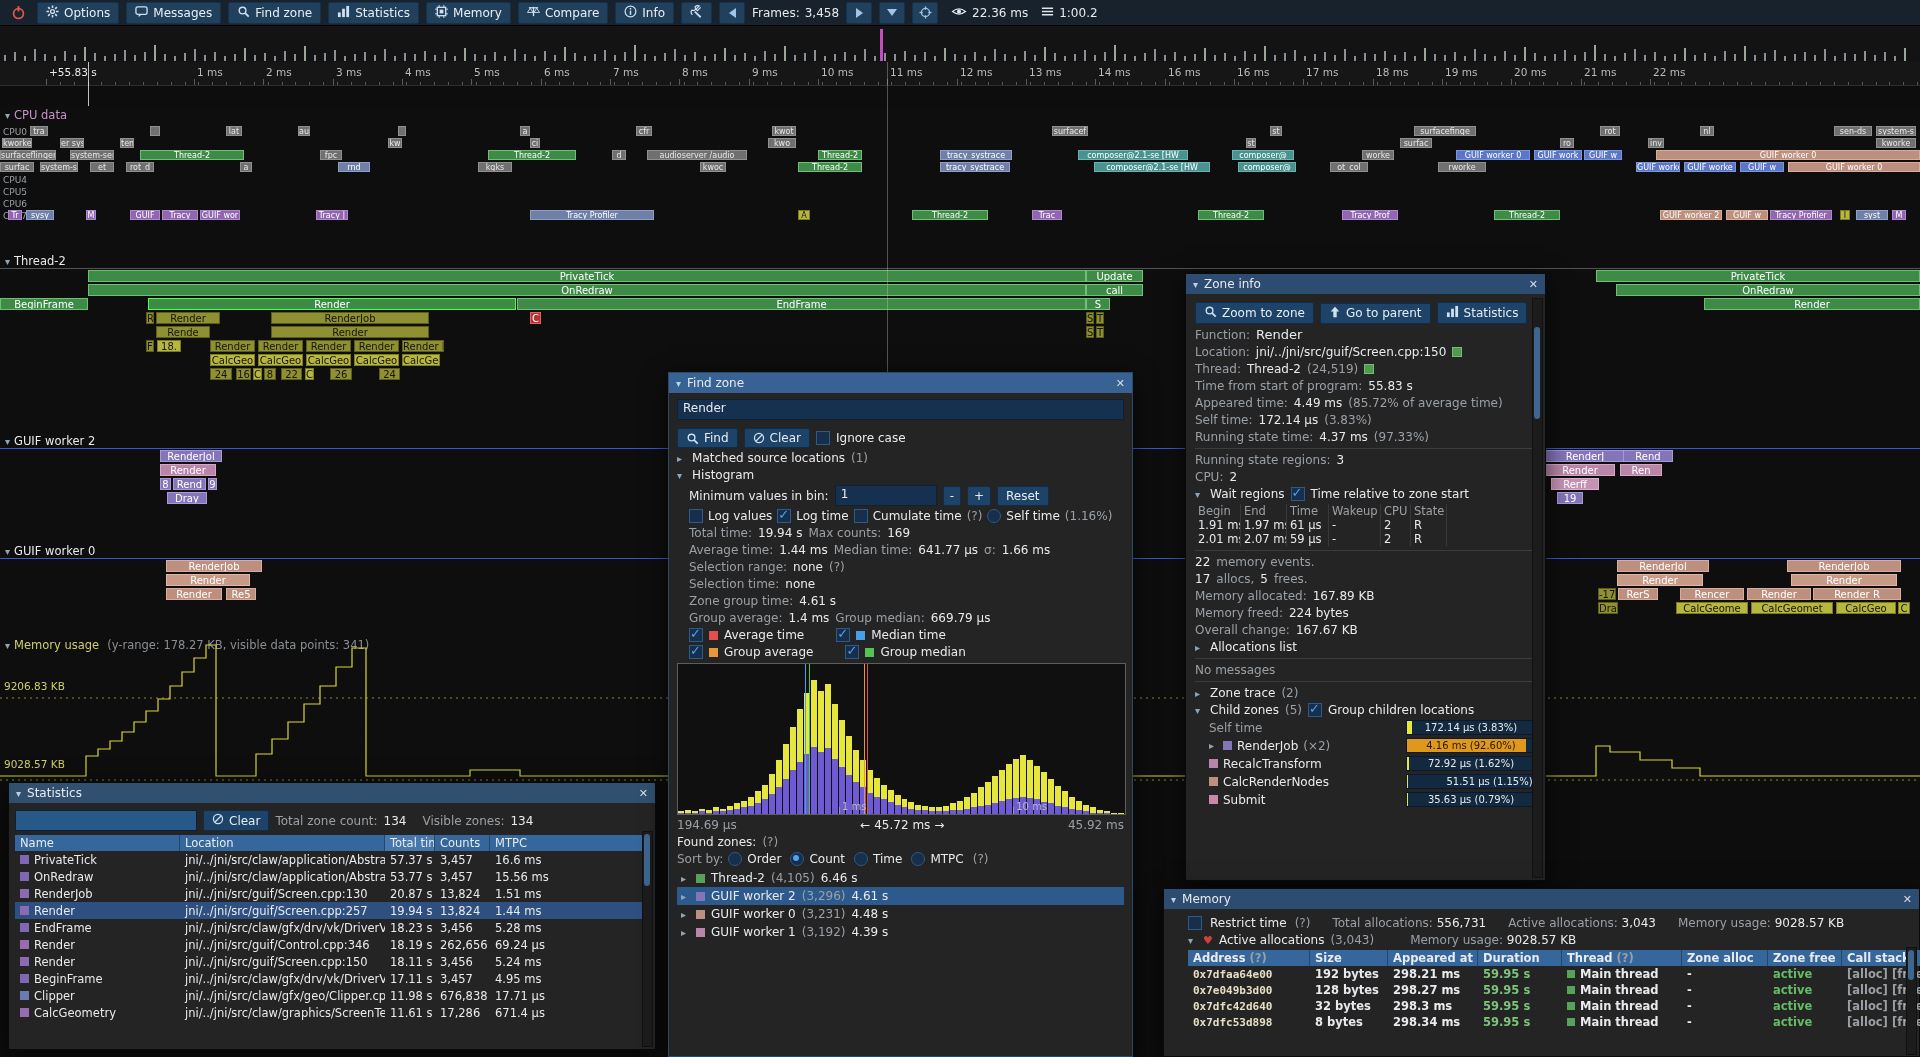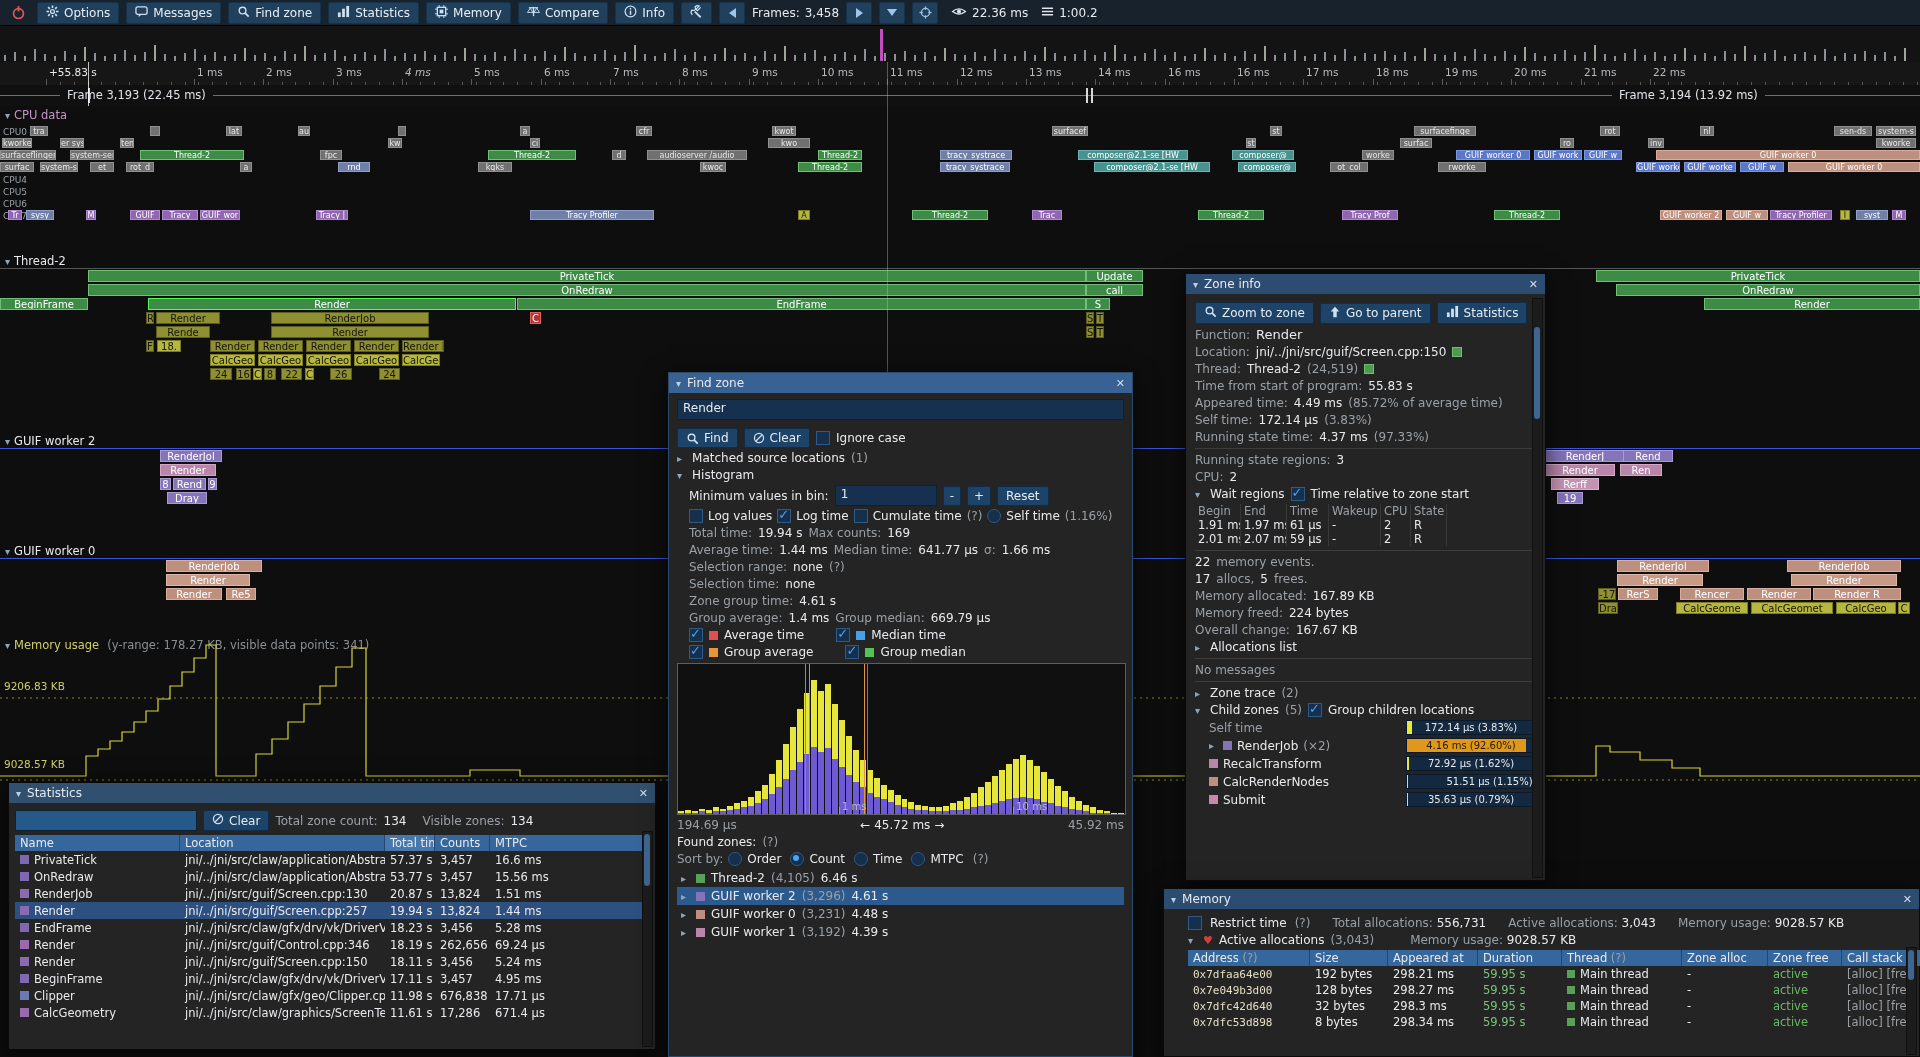--- a/index.html
+++ b/index.html
@@ -73,21 +73,21 @@
   .hxlabel{position:absolute;bottom:2px;font-size:10px;color:#b8bcc0;}
   .fz-group-row{display:flex;align-items:center;gap:6px;height:18px;padding:0 4px;font-size:12px;}
   .fz-group-row.sel{background:#2d5a8c;}
   
   .zi-bar{position:relative;width:128px;height:13px;background:#12293f;border:1px solid #0a1a2c;flex:none;overflow:hidden;}
   .zi-bar .fill{position:absolute;left:0;top:0;bottom:0;}
   .zi-bar .btext{position:relative;display:block;text-align:center;font-size:10px;line-height:13px;white-space:nowrap;}
   .wt-grid{display:grid;grid-template-columns:46px 46px 42px 52px 30px 36px;font-size:11.5px;}
   .wt-grid span{padding:0 3px;border-right:1px solid #383838;overflow:hidden;white-space:nowrap;}
   
-  .mem-grid{display:grid;grid-template-columns:122px 78px 90px 84px 120px 86px 74px 86px;}
+  .mem-grid{display:grid;grid-template-columns:122px 78px 90px 84px 120px 86px 74px 86px;font-weight:bold;}
   .mono{font-family:"DejaVu Sans Mono","Liberation Mono",monospace;font-size:11px;}
 </style>
 </head>
 <body>
 
 <div id="root">
 
   <div id="toolbar">
     <span class="navbtn" style="background:transparent;border:none;" id="power-slot">
         <svg width="15" height="15" viewBox="0 0 14 14">
@@ -416,21 +416,21 @@
   <div id="ruler">
       <div class="rtick" style="left: 46px;"></div>
       <span class="rlabel" style="left: 49px; color: rgb(232, 234, 237);">+55.83 s</span>
       <div class="rtick" style="left: 194px;"></div>
       <span class="rlabel" style="left: 197px;">1 ms</span>
       <div class="rtick" style="left: 263px;"></div>
       <span class="rlabel" style="left: 266px;">2 ms</span>
       <div class="rtick" style="left: 333px;"></div>
       <span class="rlabel" style="left: 336px;">3 ms</span>
       <div class="rtick" style="left: 402px;"></div>
-      <span class="rlabel" style="left: 405px; font-style: italic;">4 ms</span>
+      <span class="rlabel" style="left: 405px;">4 ms</span>
       <div class="rtick" style="left: 471px;"></div>
       <span class="rlabel" style="left: 474px;">5 ms</span>
       <div class="rtick" style="left: 541px;"></div>
       <span class="rlabel" style="left: 544px;">6 ms</span>
       <div class="rtick" style="left: 610px;"></div>
       <span class="rlabel" style="left: 613px;">7 ms</span>
       <div class="rtick" style="left: 679px;"></div>
       <span class="rlabel" style="left: 682px;">8 ms</span>
       <div class="rtick" style="left: 749px;"></div>
       <span class="rlabel" style="left: 752px;">9 ms</span>
@@ -591,28 +591,20 @@
       <div class="rtick" style="left: 1820.08px; height: 3px;"></div>
       <div class="rtick" style="left: 1833.94px; height: 3px;"></div>
       <div class="rtick" style="left: 1847.8px; height: 3px;"></div>
       <div class="rtick" style="left: 1861.66px; height: 3px;"></div>
       <div class="rtick" style="left: 1875.52px; height: 3px;"></div>
       <div class="rtick" style="left: 1889.38px; height: 3px;"></div>
       <div class="rtick" style="left: 1903.24px; height: 3px;"></div>
       <div class="rtick" style="left: 1917.1px; height: 3px;"></div>
     </div>
 
-  <div id="framerow">
-    <div class="frame-mid"></div>
-    <span class="flabel" id="frameA" style="left: 60px;">Frame 3,193 (22.45 ms)</span>
-    <span class="flabel" id="frameB" style="left: 1612px;">Frame 3,194 (13.92 ms)</span>
-  <div class="ftick" style="left: 88px;"></div>
-      <div class="ftick" style="left: 1086px;"></div>
-      <div class="ftick" style="left: 1091px;"></div>
-    </div>
 
   <div id="timeline">
       <div class="sec-head" style="left: 5px; top: 2px; color: rgb(199, 146, 199);"><span class="sec-arrow">▾</span><span>CPU data</span></div>
       <span class="cpu-label" style="top: 21px;">CPU0</span>
       <div class="zone cpu-zone" style="left: 30px; top: 20px; width: 18px; background: rgb(112, 112, 112); border-color: rgb(144, 144, 144); color: rgb(232, 232, 232);">tra</div>
       <div class="zone cpu-zone" style="left: 150px; top: 20px; width: 10px; background: rgb(112, 112, 112); border-color: rgb(144, 144, 144); color: rgb(232, 232, 232);"></div>
       <div class="zone cpu-zone" style="left: 226px; top: 20px; width: 16px; background: rgb(112, 112, 112); border-color: rgb(144, 144, 144); color: rgb(232, 232, 232);">lat</div>
       <div class="zone cpu-zone" style="left: 298px; top: 20px; width: 12px; background: rgb(112, 112, 112); border-color: rgb(144, 144, 144); color: rgb(232, 232, 232);">au</div>
       <div class="zone cpu-zone" style="left: 398px; top: 20px; width: 8px; background: rgb(112, 112, 112); border-color: rgb(144, 144, 144); color: rgb(232, 232, 232);"></div>
       <div class="zone cpu-zone" style="left: 520px; top: 20px; width: 10px; background: rgb(112, 112, 112); border-color: rgb(144, 144, 144); color: rgb(232, 232, 232);">a</div>
@@ -624,21 +616,21 @@
       <div class="zone cpu-zone" style="left: 1600px; top: 20px; width: 20px; background: rgb(112, 112, 112); border-color: rgb(144, 144, 144); color: rgb(232, 232, 232);">rot</div>
       <div class="zone cpu-zone" style="left: 1700px; top: 20px; width: 14px; background: rgb(112, 112, 112); border-color: rgb(144, 144, 144); color: rgb(232, 232, 232);">nl</div>
       <div class="zone cpu-zone" style="left: 1834px; top: 20px; width: 38px; background: rgb(112, 112, 112); border-color: rgb(144, 144, 144); color: rgb(232, 232, 232);">sen-ds</div>
       <div class="zone cpu-zone" style="left: 1876px; top: 20px; width: 40px; background: rgb(112, 112, 112); border-color: rgb(144, 144, 144); color: rgb(232, 232, 232);">system-s</div>
       <span class="cpu-label" style="top: 33px;">CPU1</span>
       <div class="zone cpu-zone" style="left: 2px; top: 32px; width: 30px; background: rgb(112, 112, 112); border-color: rgb(144, 144, 144); color: rgb(232, 232, 232);">kworker</div>
       <div class="zone cpu-zone" style="left: 60px; top: 32px; width: 24px; background: rgb(112, 112, 112); border-color: rgb(144, 144, 144); color: rgb(232, 232, 232);">er sys</div>
       <div class="zone cpu-zone" style="left: 120px; top: 32px; width: 14px; background: rgb(112, 112, 112); border-color: rgb(144, 144, 144); color: rgb(232, 232, 232);">tem</div>
       <div class="zone cpu-zone" style="left: 388px; top: 32px; width: 14px; background: rgb(112, 112, 112); border-color: rgb(144, 144, 144); color: rgb(232, 232, 232);">kw</div>
       <div class="zone cpu-zone" style="left: 530px; top: 32px; width: 10px; background: rgb(112, 112, 112); border-color: rgb(144, 144, 144); color: rgb(232, 232, 232);">ci</div>
-      <div class="zone cpu-zone" style="left: 768px; top: 32px; width: 42px; background: rgb(112, 112, 112); border-color: rgb(144, 144, 144); color: rgb(232, 232, 232);">kwo</div>
+      <div class="zone cpu-zone" style="left: 768px; top: 32px; width: 28px; background: rgb(112, 112, 112); border-color: rgb(144, 144, 144); color: rgb(232, 232, 232);">kwo</div>
       <div class="zone cpu-zone" style="left: 1246px; top: 32px; width: 10px; background: rgb(112, 112, 112); border-color: rgb(144, 144, 144); color: rgb(232, 232, 232);">st</div>
       <div class="zone cpu-zone" style="left: 1400px; top: 32px; width: 32px; background: rgb(112, 112, 112); border-color: rgb(144, 144, 144); color: rgb(232, 232, 232);">surfac</div>
       <div class="zone cpu-zone" style="left: 1560px; top: 32px; width: 14px; background: rgb(112, 112, 112); border-color: rgb(144, 144, 144); color: rgb(232, 232, 232);">ro</div>
       <div class="zone cpu-zone" style="left: 1648px; top: 32px; width: 16px; background: rgb(112, 112, 112); border-color: rgb(144, 144, 144); color: rgb(232, 232, 232);">inv</div>
       <div class="zone cpu-zone" style="left: 1876px; top: 32px; width: 40px; background: rgb(112, 112, 112); border-color: rgb(144, 144, 144); color: rgb(232, 232, 232);">kworke</div>
       <span class="cpu-label" style="top: 45px;">CPU2</span>
       <div class="zone cpu-zone" style="left: 0px; top: 44px; width: 56px; background: rgb(112, 112, 112); border-color: rgb(144, 144, 144); color: rgb(232, 232, 232);">surfaceflinger</div>
       <div class="zone cpu-zone" style="left: 70px; top: 44px; width: 44px; background: rgb(112, 112, 112); border-color: rgb(144, 144, 144); color: rgb(232, 232, 232);">system-serv</div>
       <div class="zone cpu-zone" style="left: 140px; top: 44px; width: 104px; background: rgb(61, 139, 71); border-color: rgb(111, 191, 119); color: rgb(255, 255, 255);">Thread-2</div>
       <div class="zone cpu-zone" style="left: 320px; top: 44px; width: 22px; background: rgb(112, 112, 112); border-color: rgb(144, 144, 144); color: rgb(232, 232, 232);">fpc</div>

